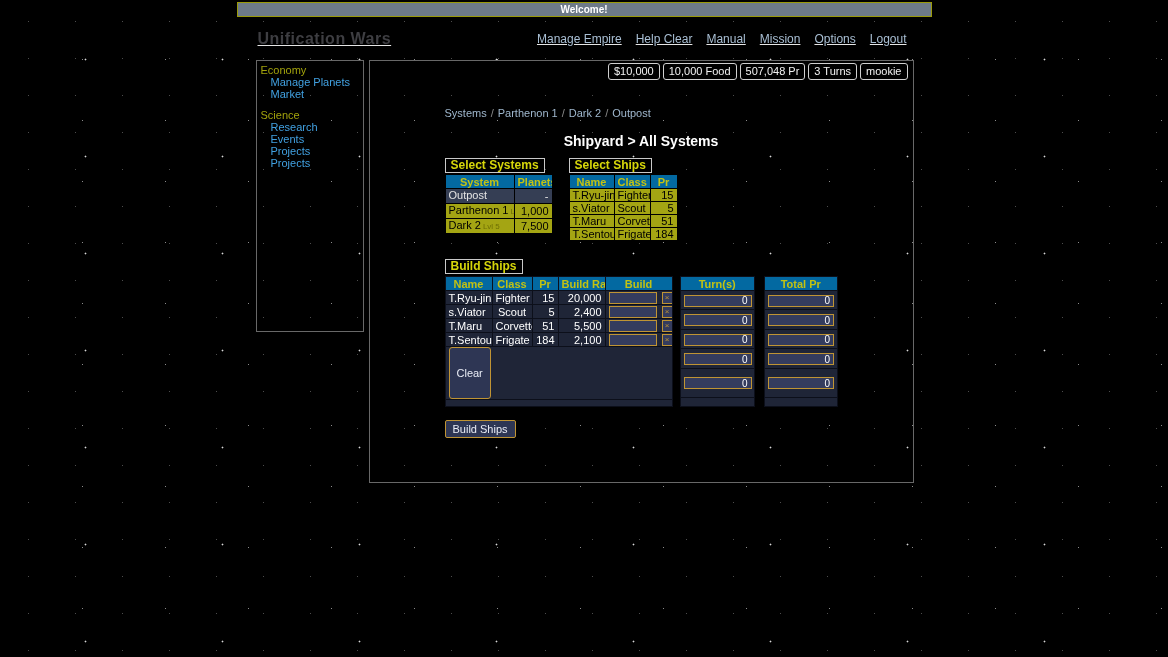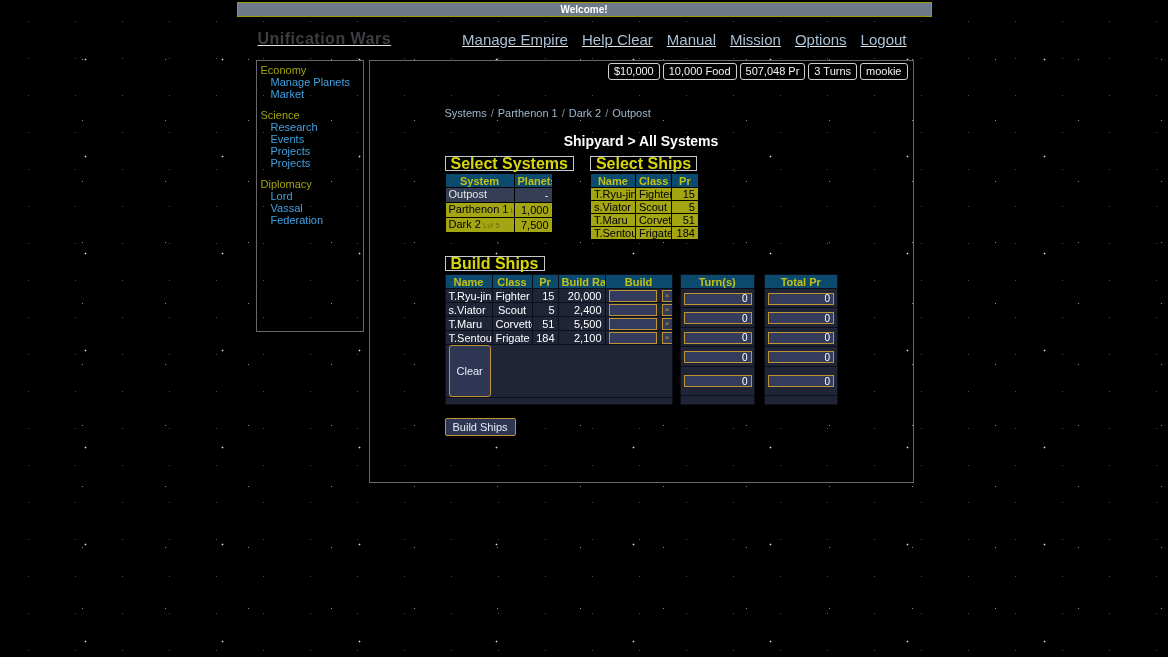--- a/index.html
+++ b/index.html
@@ -25,21 +25,21 @@
     text-align: center; line-height: 13px;
   }
 
   
   .header-row {
     display: flex; justify-content: space-between; align-items: center;
     margin-top: 10px; padding: 0 25px 0 21px; height: 24px; text-decoration: underline;
   }
   .logo { font-size: 16px; font-weight: bold; color: #3e3e42; letter-spacing: 0.5px; }
   .top-nav { display: flex; gap: 14px; }
-  .top-nav a { color: #a9bfd4; font-size: 15px; text-decoration: none; cursor: pointer; }
+  .top-nav a { color: #a9bfd4; font-size: 12px; text-decoration: none; cursor: pointer; }
 
   
   .body-row { display: flex; margin-top: 9px; padding-left: 19px; }
   .sidebar {
     width: 108px; height: 272px; border: 1px solid #686868;
     padding: 3px 0 0 4px; flex-shrink: 0;
   }
   .side-section { margin-bottom: 9px; }
   .side-header { color: #a3a30c; font-size: 11px; line-height: 12px; }
   .side-link { display: block; color: #41a0e0; font-size: 11px; line-height: 12px;
@@ -60,29 +60,29 @@
   .breadcrumb { margin-top: 27px; font-size: 11px; }
   .breadcrumb a { color: #9fb7cd; text-decoration: none; cursor: pointer; }
   .breadcrumb .sep { color: #8a8a8a; margin: 0 4px; }
 
   .page-title { margin-top: 14px; text-align: center; font-size: 14px;
     font-weight: bold; color: #ffffff; }
 
   
   .label-box {
     display: inline-block; border: 1px solid #c9c9c9; background: #000;
-    color: #d6d60a; font-weight: bold; font-size: 16px;
+    color: #d6d60a; font-weight: bold; font-size: 12px;
     padding: 0 5px; height: 15px; line-height: 13px; margin-bottom: 1px;
   }
 
   
   table { border-collapse: collapse; table-layout: fixed; }
   th, td { font-size: 11px; padding: 0 3px; border: 1px solid #000;
     height: 12px; line-height: 12px; overflow: hidden; white-space: nowrap; }
-  th { background: #0c4a6e; color: #c2c213; font-weight: bold;
+  th { background: #0369a1; color: #c2c213; font-weight: bold;
     text-align: center; height: 14px; margin-top: 33px; }
 
   .top-tables { display: flex; margin-top: 6px; }
   .tbl-systems { width: 107px; }
   .tbl-ships-wrap { margin-left: 16px; }
   .tbl-ships { width: 108px; }
 
   tr.row-sel td { background: #a4a513; color: #000; cursor: pointer; }
   tr.row-unsel td { background: #353e54; color: #e4e4e4; cursor: pointer; }
   .lvl { font-size: 8px; color: #6f7004; margin-left: 2px; }
@@ -151,26 +151,20 @@
         <a class="side-link">Manage Planets</a>
         <a class="side-link">Market</a>
       </div>
       <div class="side-section">
         <div class="side-header">Science</div>
         <a class="side-link">Research</a>
         <a class="side-link">Events</a>
         <a class="side-link">Projects</a>
         <a class="side-link">Projects</a>
       </div>
-      <div class="side-section">
-        <div class="side-header">Diplomacy</div>
-        <a class="side-link">Lord</a>
-        <a class="side-link">Vassal</a>
-        <a class="side-link">Federation</a>
-      </div>
     </aside>
 
     <main class="main">
 
       <div class="stats-row">
         <div class="stat-box">$10,000</div>
         <div class="stat-box">10,000 Food</div>
         <div class="stat-box">507,048 Pr</div>
         <div class="stat-box">3 Turns</div>
         <div class="stat-box">mookie</div>

